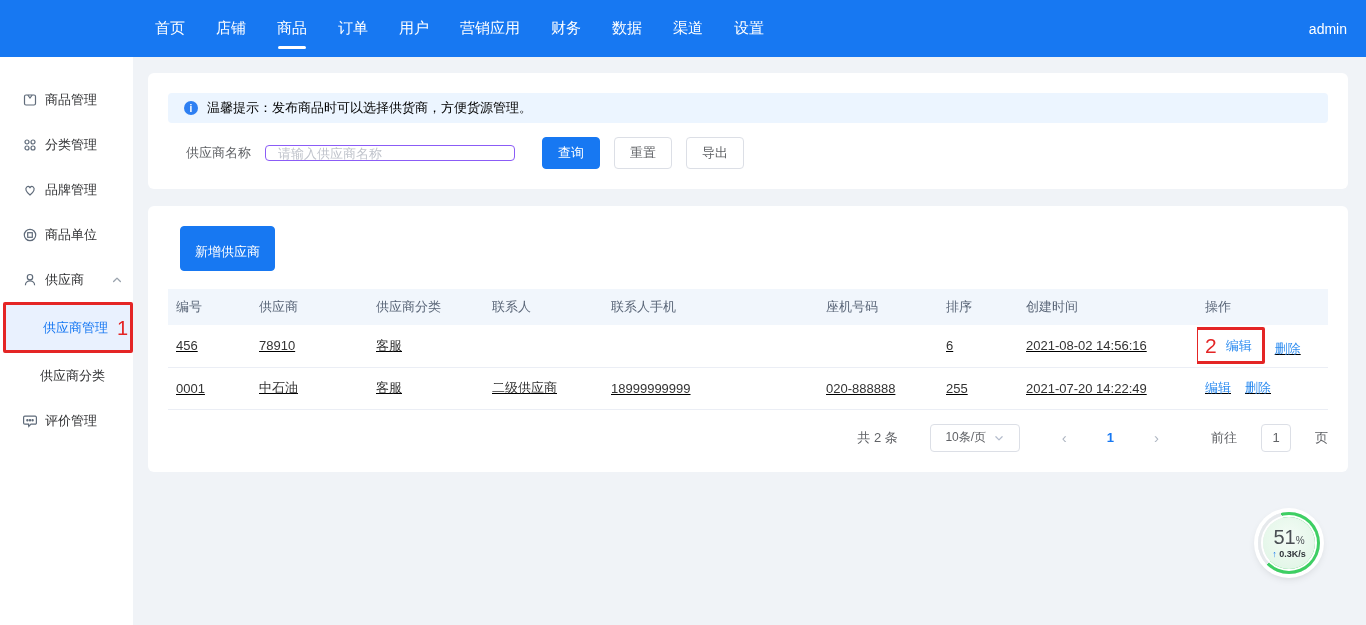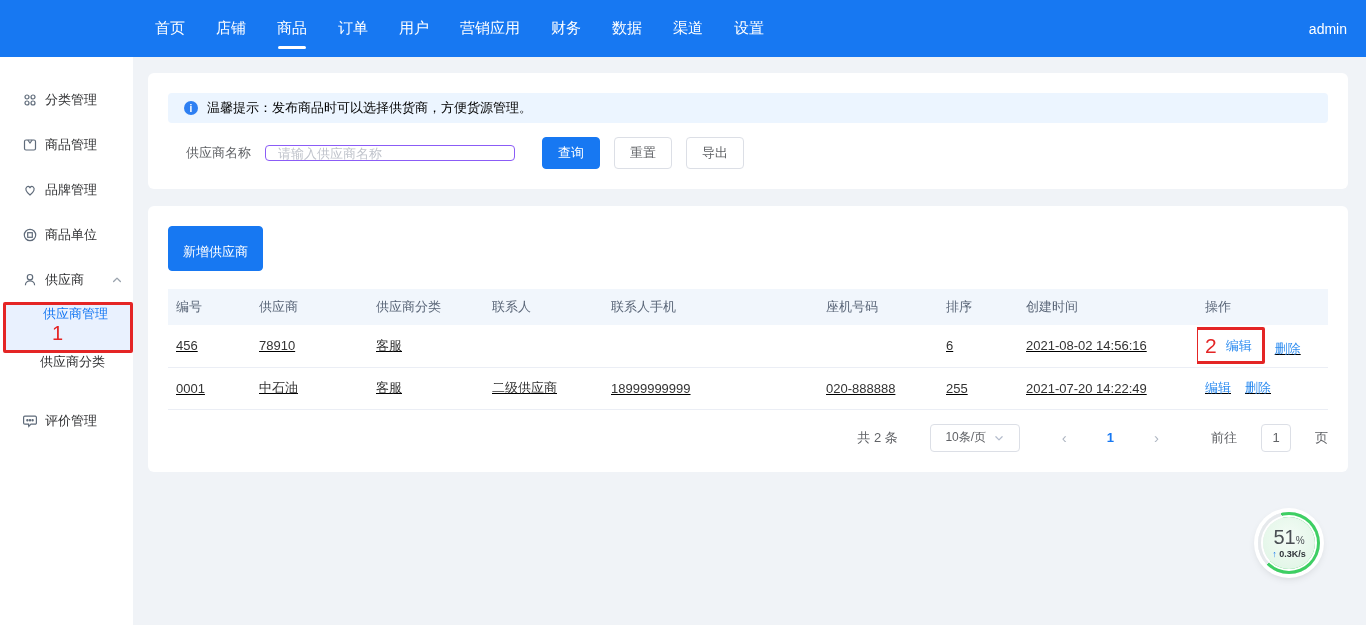--- a/index.html
+++ b/index.html
@@ -34,22 +34,22 @@
   }
   .side-item {
     height:45px; display:flex; align-items:center; padding-left:22px;
     font-size:13px; color:#303133; cursor:pointer; position:relative;
   }
   .side-item .s-icon { width:16px; height:16px; margin-right:7px; display:inline-flex; color:#5f6b7a; }
   .side-item .s-icon svg { width:16px; height:16px; }
   .side-item .s-arrow { position:absolute; right:10px; top:17px; width:12px; height:12px; color:#9aa3ad; }
   .side-item .s-arrow svg { width:12px; height:12px; }
   .side-sub {
-    height:45px; display:flex; padding-left:40px;
-    font-size:13px; color:#303133; cursor:pointer;flex-direction:column;
+    height:45px; display:flex; align-items:center; padding-left:40px;
+    font-size:13px; color:#303133; cursor:pointer;
   }
   .red-frame {
     margin-left:3px; width:130px;
     border:3px solid #e42525; border-radius:2px;
   }
   .red-frame .side-sub {
     height:45px; background:#e9f1fe; color:#1778f2; padding-left:37px; width:100%;
   }
   .ann-num {
     color:#e42525; font-size:20px; line-height:1;
@@ -79,21 +79,21 @@
   .form-input::placeholder { color:#c0c4cc; }
   .btn {
     height:32px; padding:0 15px; border-radius:4px; font-size:13px; cursor:pointer;
     border:1px solid #dcdfe6; background:#ffffff; color:#606266;
     font-family:"Liberation Sans","DejaVu Sans",sans-serif;
   }
   .btn.primary { background:#1778f2; border-color:#1778f2; color:#ffffff; }
   .btn-query { margin-left:27px; }
   .btn-reset, .btn-export { margin-left:14px; }
   .card-table { padding:20px; }
-  .btn-add { height:45px; padding:16px 14px; }
+  .btn-add { height:45px; padding:16px 14px;margin-left:12px; }
   
   table { border-collapse:collapse; table-layout:fixed; width:1160px; margin-top:18px; }
   thead tr { background:#f1f6fc; height:36px; }
   thead th { font-size:13px; color:#5a6678; font-weight:normal; text-align:left; padding-left:8px; }
   tbody tr { height:42px; border-bottom:1px solid #ebeef5;text-decoration:underline; }
   tbody td { font-size:13px; color:#333333; padding-left:8px; white-space:nowrap; overflow:hidden; }
   .op-link { color:#2d8cf0; text-decoration:none; font-size:13px; cursor:pointer; }
   .op-link + .op-link { margin-left:14px; }
   .ops-cell { position:relative; }
   .red-box-inline {
@@ -182,36 +182,36 @@
         <span>设置</span>
       </div>
     </nav>
   <div class="topbar-user">admin</div>
 </header>
 
 <aside class="sidebar" id="sidebar">
     <div class="side-item">
       <span class="s-icon">
         <svg viewBox="0 0 16 16" fill="none" stroke="currentColor" stroke-width="1.2">
+          <rect x="2.5" y="3" width="11" height="10" rx="1.5"></rect>
+          <polyline points="5.8,3 8,6 10.2,3"></polyline>
+        </svg>
+      </span>
+      <span>商品管理</span>
+    </div>
+    <div class="side-item">
+      <span class="s-icon">
+        <svg viewBox="0 0 16 16" fill="none" stroke="currentColor" stroke-width="1.2">
           <circle cx="5" cy="5" r="2"></circle>
           <circle cx="11" cy="5" r="2"></circle>
           <circle cx="5" cy="11" r="2"></circle>
           <circle cx="11" cy="11" r="2"></circle>
         </svg>
       </span>
       <span>分类管理</span>
-    </div>
-    <div class="side-item">
-      <span class="s-icon">
-        <svg viewBox="0 0 16 16" fill="none" stroke="currentColor" stroke-width="1.2">
-          <rect x="2.5" y="3" width="11" height="10" rx="1.5"></rect>
-          <polyline points="5.8,3 8,6 10.2,3"></polyline>
-        </svg>
-      </span>
-      <span>商品管理</span>
     </div>
     <div class="side-item">
       <span class="s-icon">
         <svg viewBox="0 0 16 16" fill="none" stroke="currentColor" stroke-width="1.2">
           <path d="M8 13 C3.8 9.8 2.8 6.6 4.9 4.9 C6.4 3.7 8 4.9 8 6.2 C8 4.9 9.6 3.7 11.1 4.9 C13.2 6.6 12.2 9.8 8 13 Z"></path>
         </svg>
       </span>
       <span>品牌管理</span>
     </div>
     <div class="side-item">

